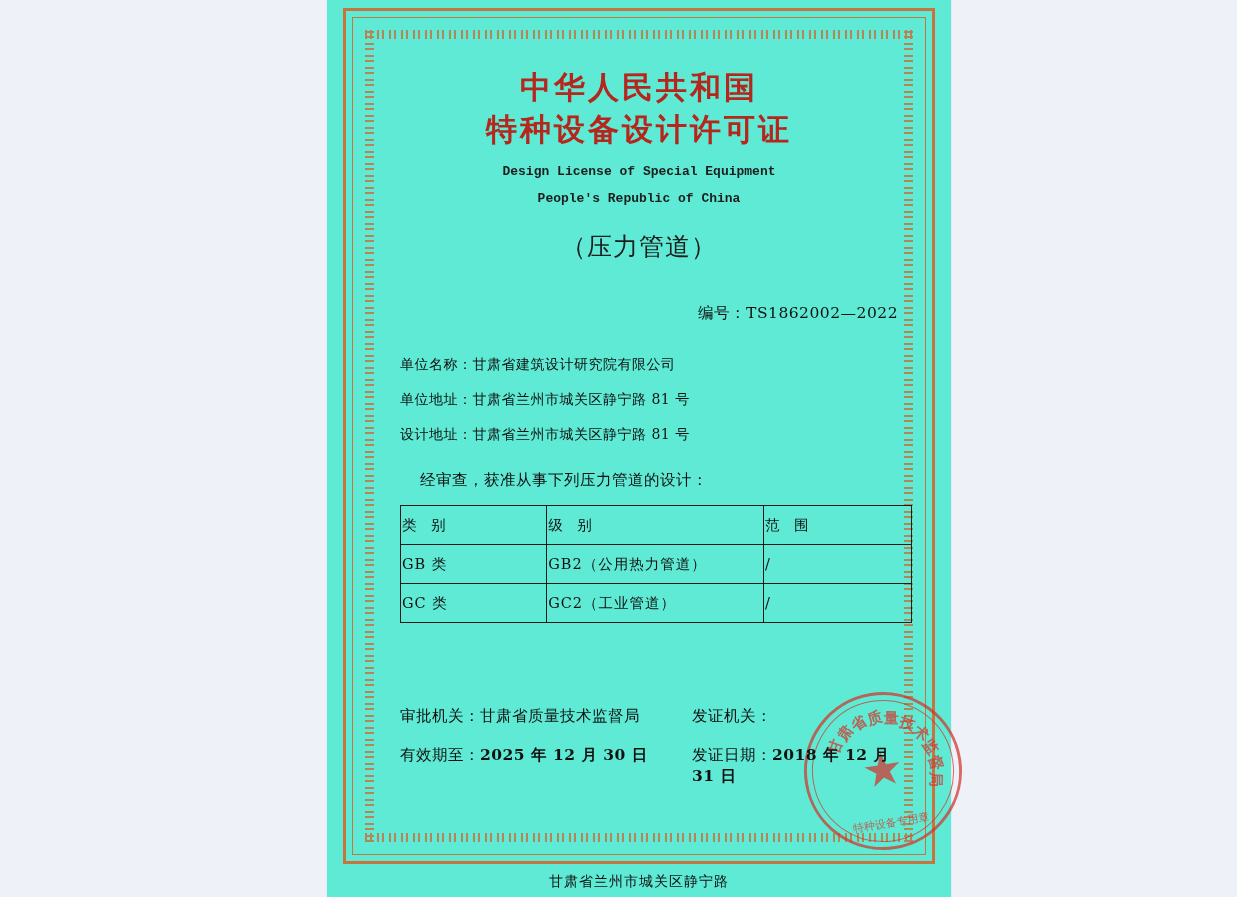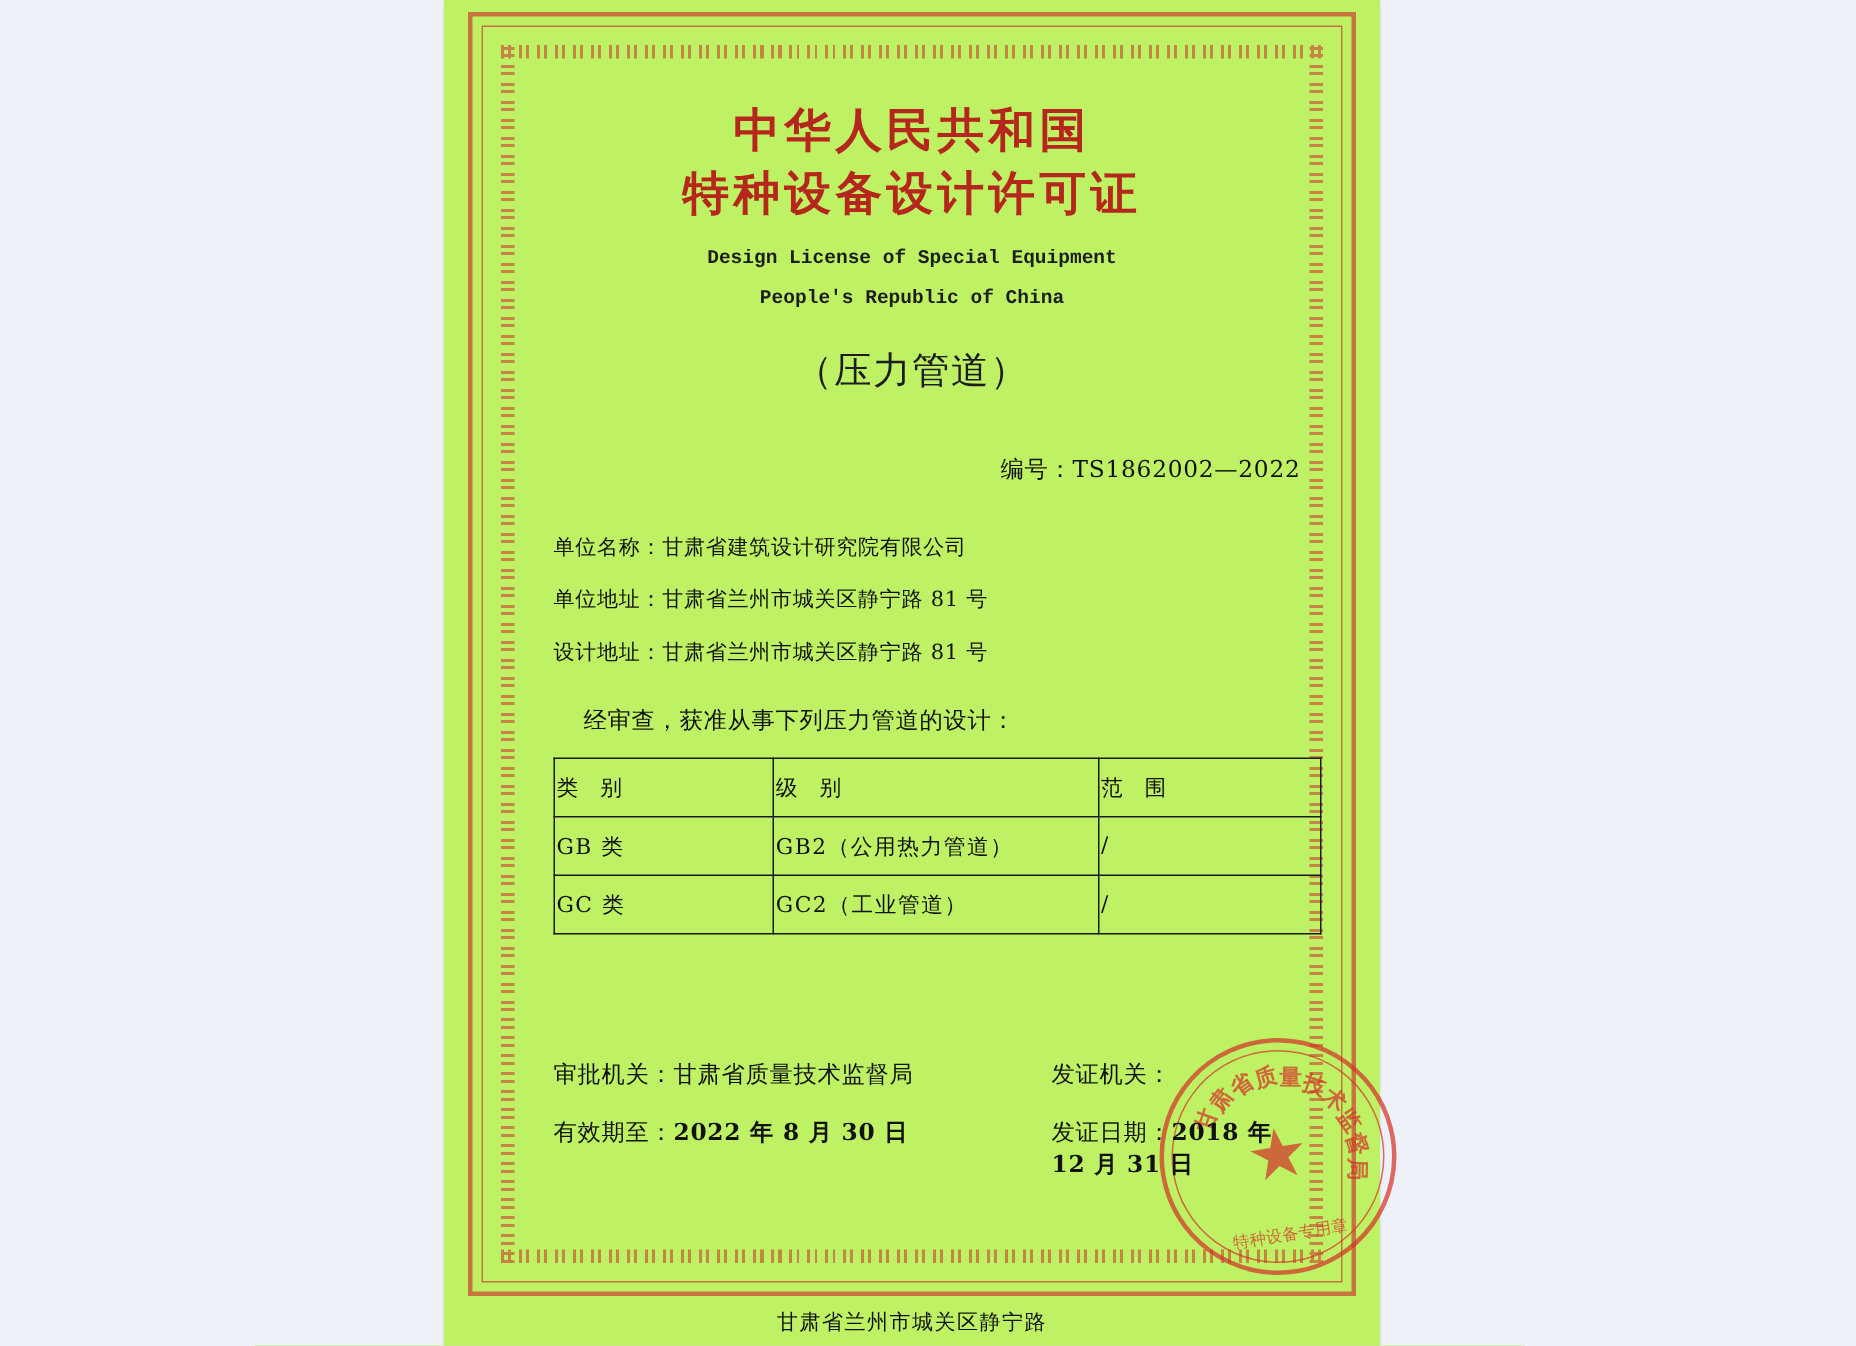--- a/index.html
+++ b/index.html
@@ -9,25 +9,25 @@
   body {
     width: 1237px;
     height: 897px;
     background: #eef1f7;
     font-family: "Liberation Serif", serif;
     overflow: hidden;
   }
 
   .page {
     position: absolute;
-    left: 296px;
+    left: 327px;
     top: 0px;
     width: 624px;
     height: 897px;
-    background: #bef264;
+    background: #5eead4;
     box-shadow: 0 0 2px rgba(0,0,0,0.10);
   }
 
   
   .border-outer {
     position: absolute;
     left: 16px;
     top: 8px;
     right: 16px;
     bottom: 33px;
@@ -156,21 +156,20 @@
     right: 10px;
     bottom: 42px;
   }
   .bottom-row {
     display: flex;
     font-family: "DejaVu Serif", serif;
     font-size: 15.5px;
     color: #111;
     margin-bottom: 18px;
     letter-spacing: 0.5px;
-    gap: 40px;
   }
   .bottom-left { width: 292px; }
   .bottom-right { flex: 1; }
   .bold-num { font-weight: bold; }
 
   .seal {
     position: absolute;
     left: 432px;
     top: 652px;
     width: 152px;
@@ -310,21 +309,21 @@
       <div class="bottom-row">
         <div class="bottom-left">
           <span>审批机关：</span><span>甘肃省质量技术监督局</span>
         </div>
         <div class="bottom-right">
           <span>发证机关：</span><span></span>
         </div>
       </div>
       <div class="bottom-row">
         <div class="bottom-left">
-          <span>有效期至：</span><span class="bold-num">2022 年 8 月 30 日</span>
+          <span>有效期至：</span><span class="bold-num">2025 年 12 月 30 日</span>
         </div>
         <div class="bottom-right">
           <span>发证日期：</span><span class="bold-num">2018 年 12 月 31 日</span>
         </div>
       </div>
     </div>
 
   </div>
 
   <div class="footer">甘肃省兰州市城关区静宁路</div>

